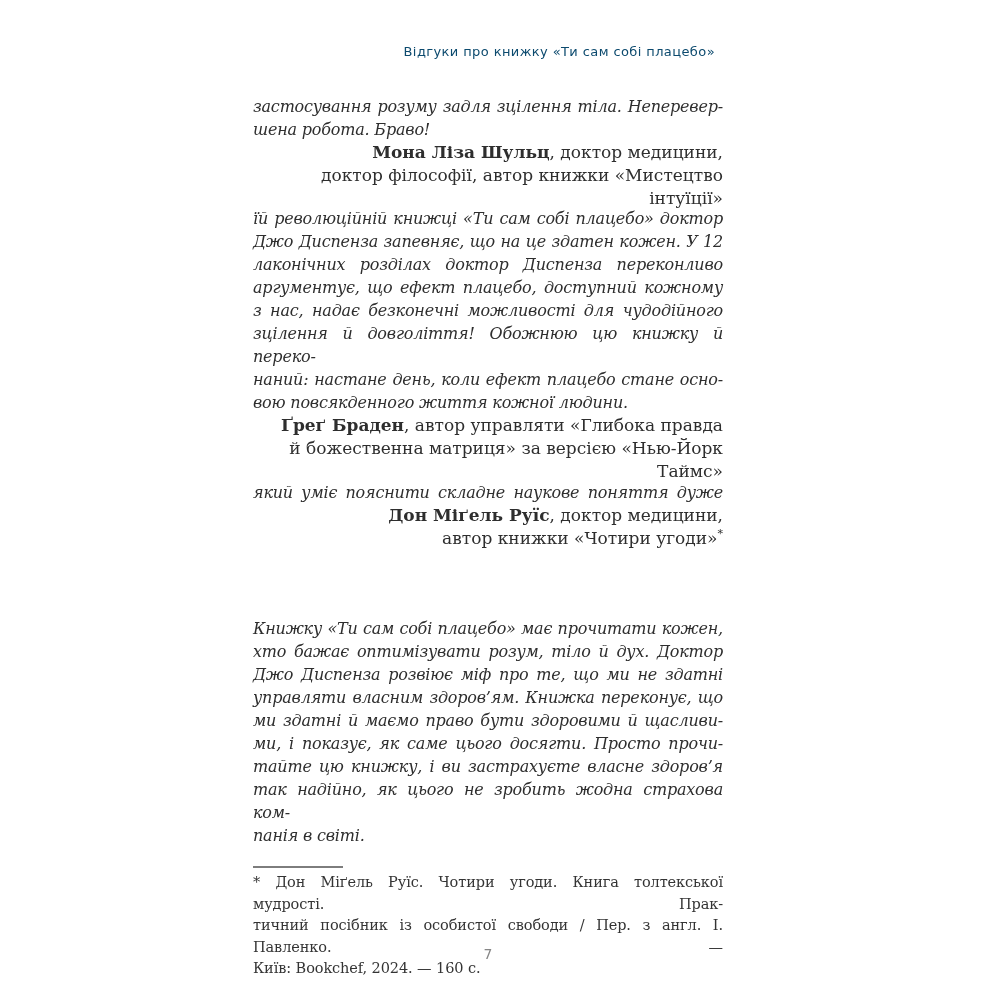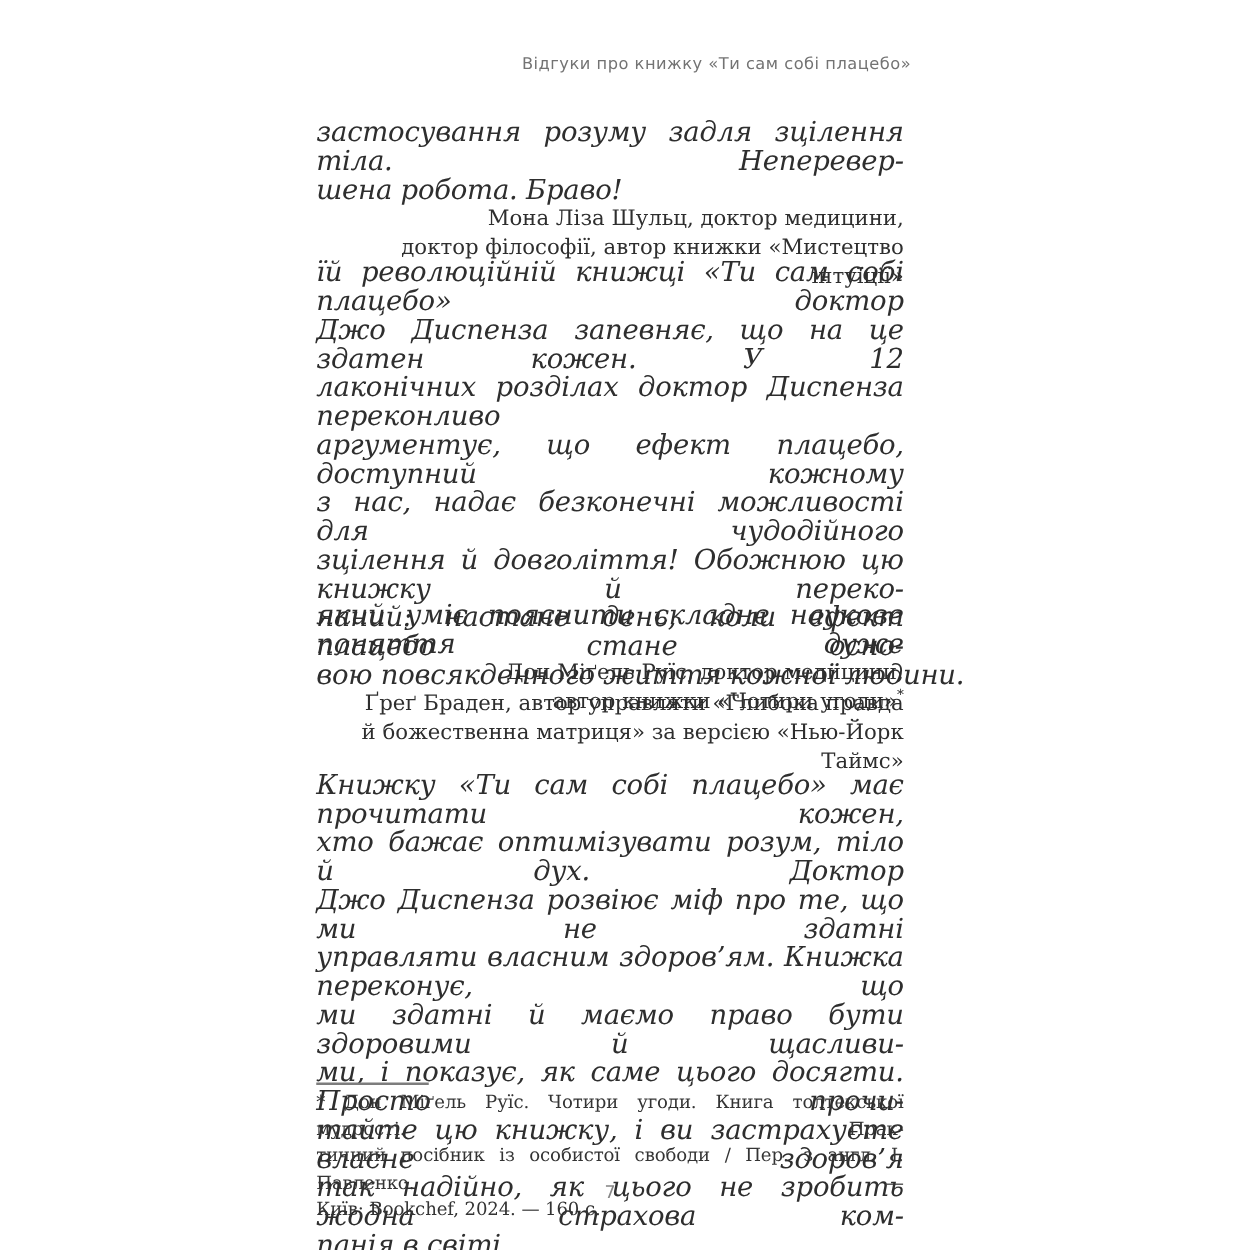--- a/index.html
+++ b/index.html
@@ -1,25 +1,25 @@
 <!DOCTYPE html>
 <html><head>
 <meta charset="utf-8">
 <style>
   html,body{margin:0;padding:0;background:#ffffff;}
   .page{position:relative;width:1000px;height:1000px;background:#ffffff;overflow:hidden;
         font-family:"DejaVu Serif", serif;}
-  .running-header{position:absolute;left:267px;top:44px;width:462px;text-align:right;
-        font-family:"DejaVu Sans", sans-serif;font-size:13px;letter-spacing:.4px;color:#737373;}
+  .running-header{position:absolute;left:253px;top:44px;width:462px;text-align:right;
+        font-family:"DejaVu Sans", sans-serif;font-size:13px;letter-spacing:.4px;color:#0c4a6e;}
   .review{position:absolute;left:253px;width:470px;color:#2e2e2e;}
-  .body-line{font-style:italic;font-size:22px;line-height:23px;letter-spacing:-0.2px;
+  .body-line{font-style:italic;font-size:16px;line-height:23px;letter-spacing:-0.2px;
         white-space:nowrap;}
   .body-line.just{white-space:normal;text-align:justify;text-align-last:justify;}
   .attr-line{font-style:normal;font-size:17px;line-height:23px;text-align:right;color:#2e2e2e;}
-  .attr-line strong{font-weight:normal;margin-top:36px;}
+  .attr-line strong{font-weight:bold;margin-top:36px;}
   .attr-line sup{font-size:11px;line-height:0;}
   .footnote-rule{position:absolute;left:253px;top:866px;width:90px;border-top:2px solid #7d7d7d;}
   .footnote{position:absolute;left:253px;top:872px;width:470px;color:#343434;
         font-size:14.5px;line-height:21.5px;letter-spacing:-0.1px;}
   .fn-line{white-space:nowrap;}
   .fn-line.just{white-space:normal;text-align:justify;text-align-last:justify;}
   .page-number{position:absolute;left:253px;top:946px;width:470px;text-align:center;
         font-family:"DejaVu Sans", sans-serif;font-size:14px;color:#868686;}
 </style>
 </head>

